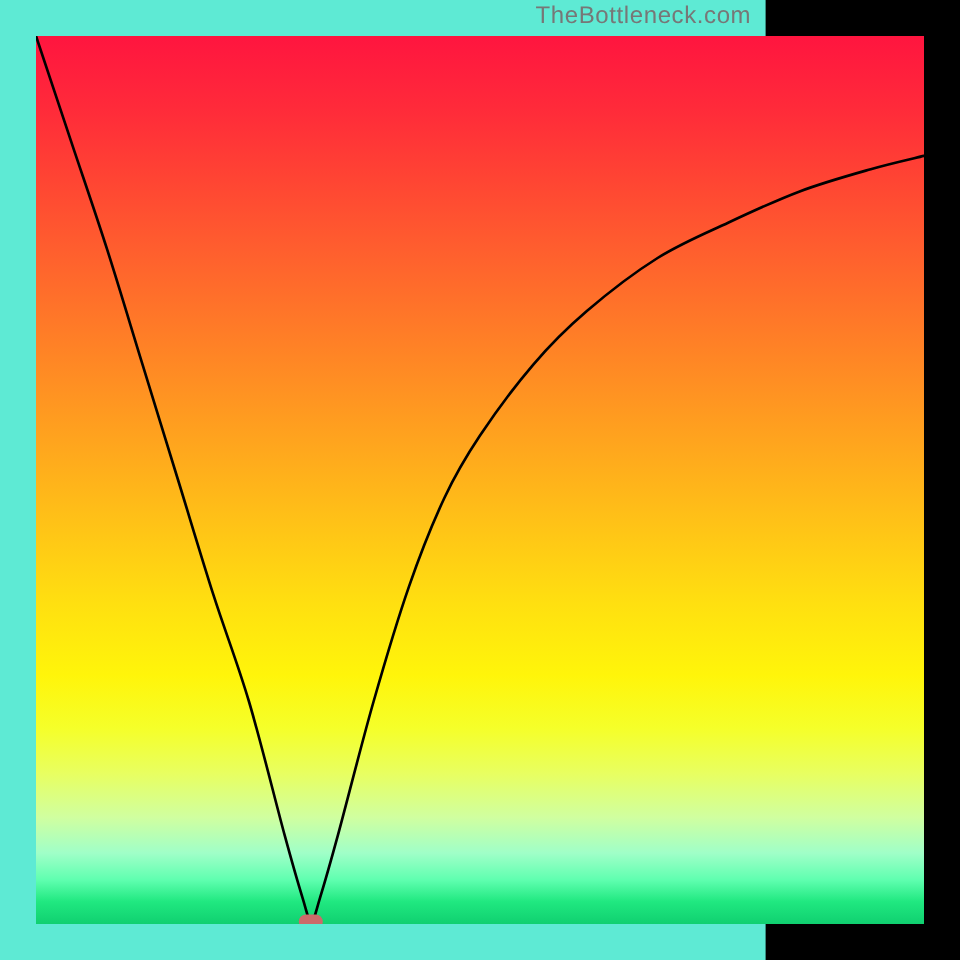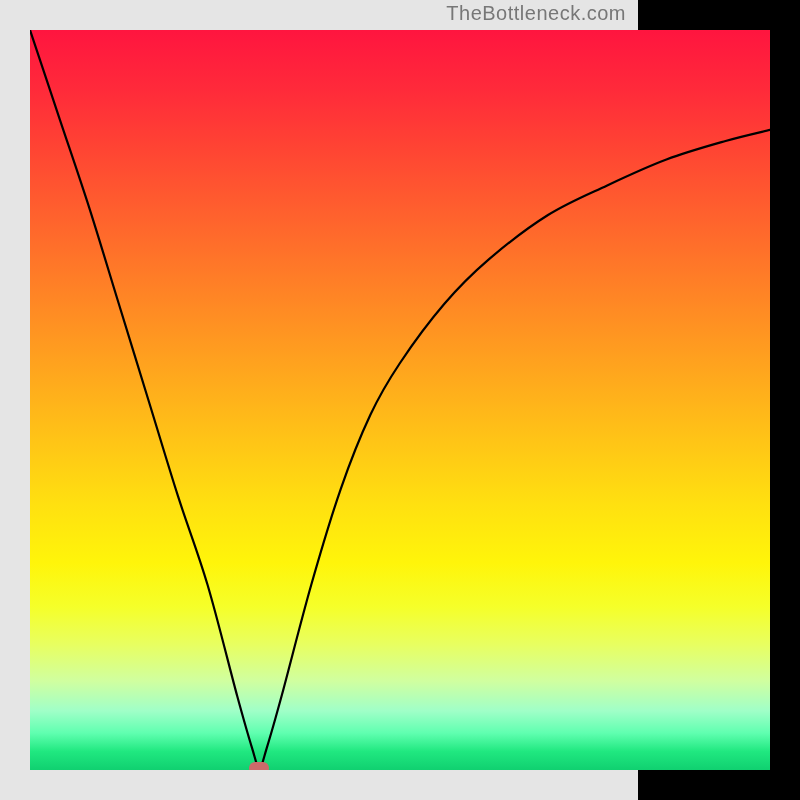--- a/index.html
+++ b/index.html
@@ -8,21 +8,21 @@
     width: 800px;
     height: 800px;
     background: #000;
     overflow: hidden;
     font-family: Arial, Helvetica, sans-serif;
   }
   .frame {
     position: relative;
     width: 638px;
     height: 800px;
-    background: #e5e5e5;
+    background: #5eead4;
   }
   .watermark {
     position: absolute;
     top: 2px;
     right: 12px;
     color: #777;
     font-size: 20px;
     font-weight: 500;
     letter-spacing: 0.5px;
     z-index: 5;

